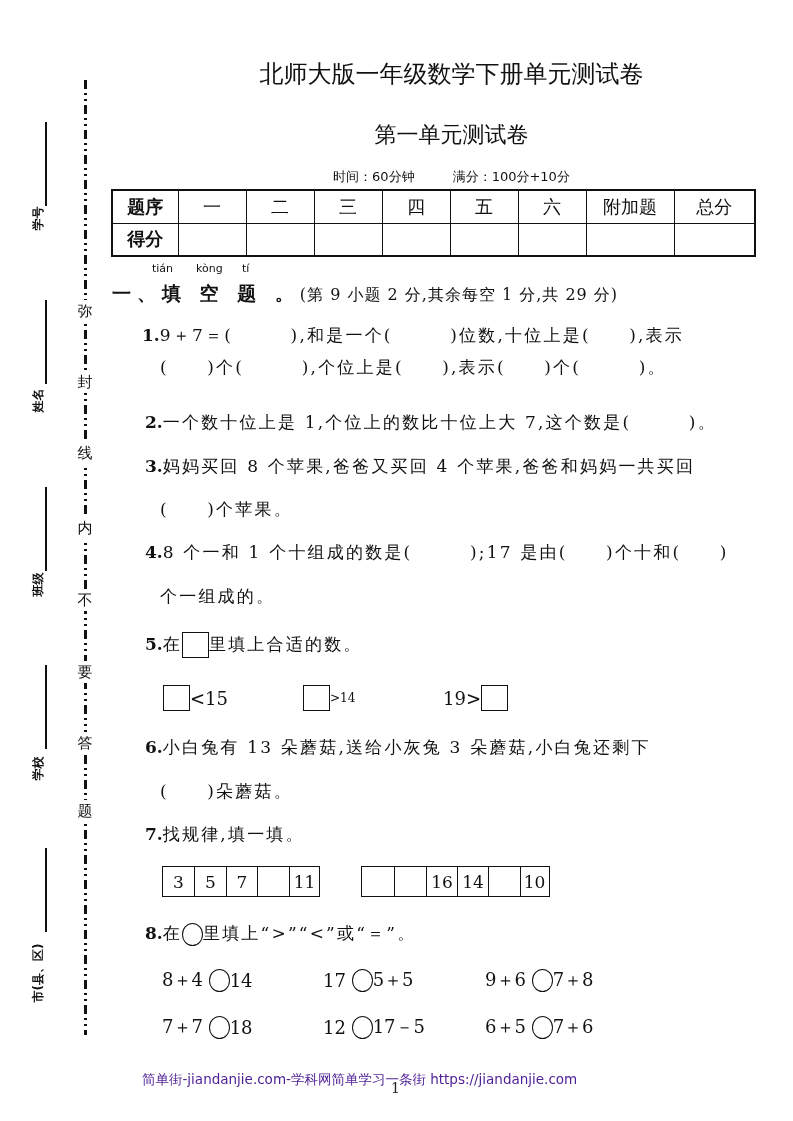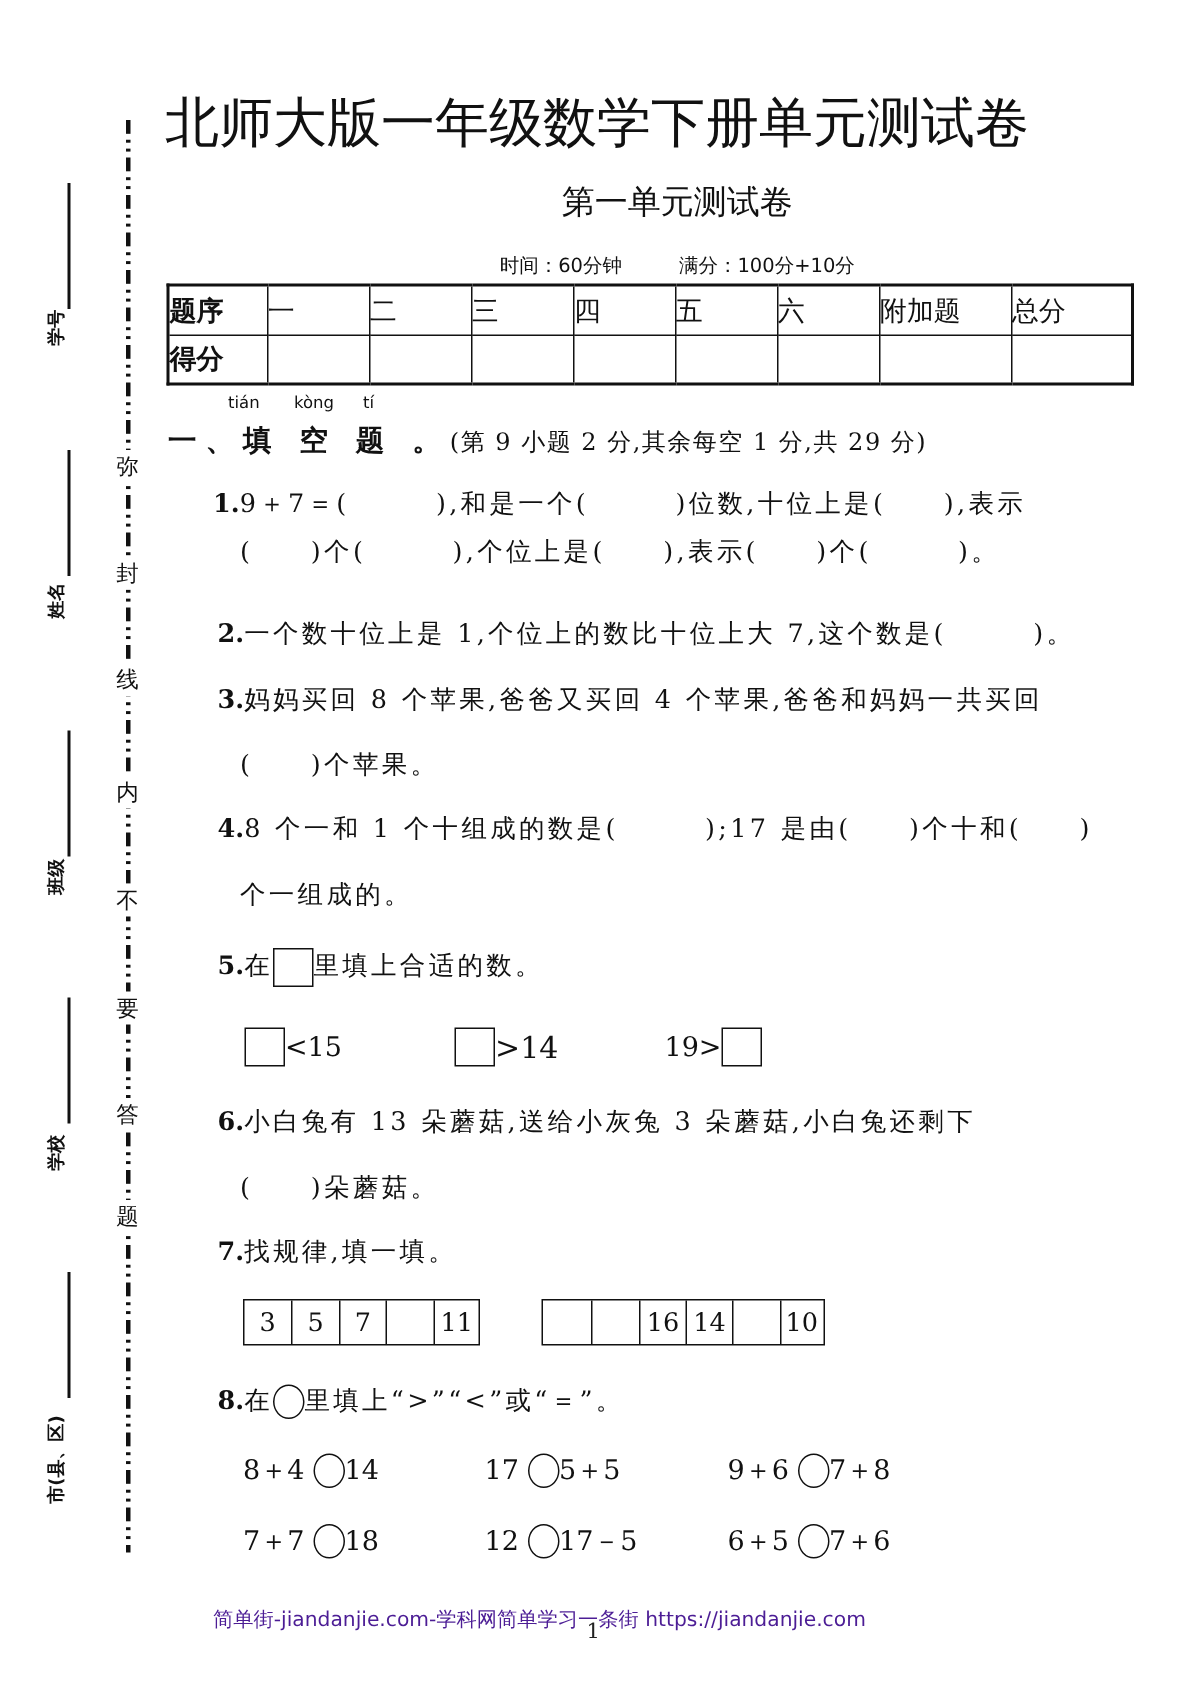--- a/index.html
+++ b/index.html
@@ -18,39 +18,39 @@
   }
   .field-label {
     position: absolute; left: 28px; width: 20px;
     font-family: "DejaVu Sans", "Liberation Sans", sans-serif; font-size: 12px; font-weight: bold;
     transform: rotate(-90deg); transform-origin: center center; white-space: nowrap; text-align: center;
   }
   .field-line { position: absolute; left: 45px; width: 1.5px; background: #111; }
 
   
   .main-title {
-    position: absolute; top: 58px; left: 110px; width: 683px; text-align: left;
-    font-family: "DejaVu Sans", "Liberation Sans", sans-serif; font-size: 36px; font-weight: 500; letter-spacing: 0px; color: #111;
+    position: absolute; top: 58px; left: 110px; width: 683px; text-align: center;
+    font-family: "DejaVu Sans", "Liberation Sans", sans-serif; font-size: 24px; font-weight: 500; letter-spacing: 0px; color: #111;
   }
   .sub-title {
     position: absolute; top: 120px; left: 110px; width: 683px; text-align: center;
     font-family: "DejaVu Sans", "Liberation Sans", sans-serif; font-size: 22px; color: #111;
   }
   .meta-line {
     position: absolute; top: 168px; left: 110px; width: 683px; text-align: center;
     font-family: "DejaVu Sans", "Liberation Sans", sans-serif; font-size: 13px; color: #111;
   }
   .meta-line span + span { margin-left: 38px; }
 
   
   table.score {
     position: absolute; top: 189px; left: 111px; width: 645px; border-collapse: collapse;
     font-family: "DejaVu Sans", "Liberation Sans", sans-serif; font-size: 18px;
   }
-  table.score td { border: 1.5px solid #111; height: 33px; text-align: left; vertical-align: middle; }
+  table.score td { border: 1.5px solid #111; height: 33px; text-align: center; vertical-align: middle; }
   table.score tr:first-child td { border-top: 2.5px solid #111; }
   table.score tr:last-child td { border-bottom: 2.5px solid #111; }
   table.score td:first-child { border-left: 2.5px solid #111; width: 66px; font-weight: bold; }
   table.score td:last-child { border-right: 2.5px solid #111; }
 
   
   .pinyin {
     position: absolute; top: 262px; left: 152px;
     font-family: "DejaVu Sans", "Liberation Sans", sans-serif; font-size: 11px; color: #111;
   }
@@ -160,21 +160,21 @@
 </div>
 <div class="q-line" style="top:585px;left:160px">个一组成的。</div>
 
 <div class="q-line" style="top:632px;left:145px">
   <span class="q-num">5.</span><span>在</span><span class="sq"></span><span>里填上合适的数。</span>
 </div>
 <div class="cmp-item" style="top:685px;left:163px;font-size:18px">
   <span class="sq"></span>
     <span>&lt;15</span>
 </div>
-<div class="cmp-item" style="top:685px;left:303px;font-size:20px">
+<div class="cmp-item" style="top:685px;left:303px;font-size:12px">
   <span class="sq"></span>
     <span>&gt;14</span>
 </div>
 <div class="cmp-item" style="top:685px;left:443px;font-size:18px">
   <span>19&gt;</span>
     <span class="sq"></span>
 </div>
 
 <div class="q-line" style="top:736px;left:145px">
   <span class="q-num">6.</span><span>小白兔有 13 朵蘑菇,送给小灰兔 3 朵蘑菇,小白兔还剩下</span>

